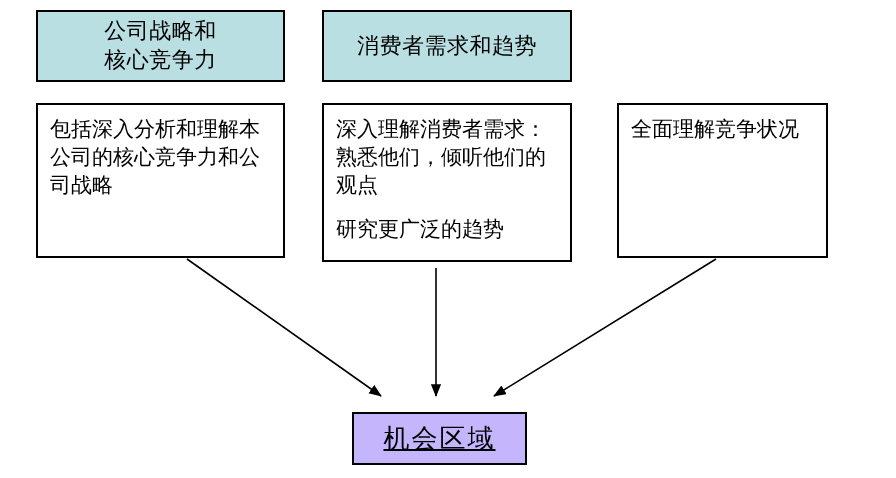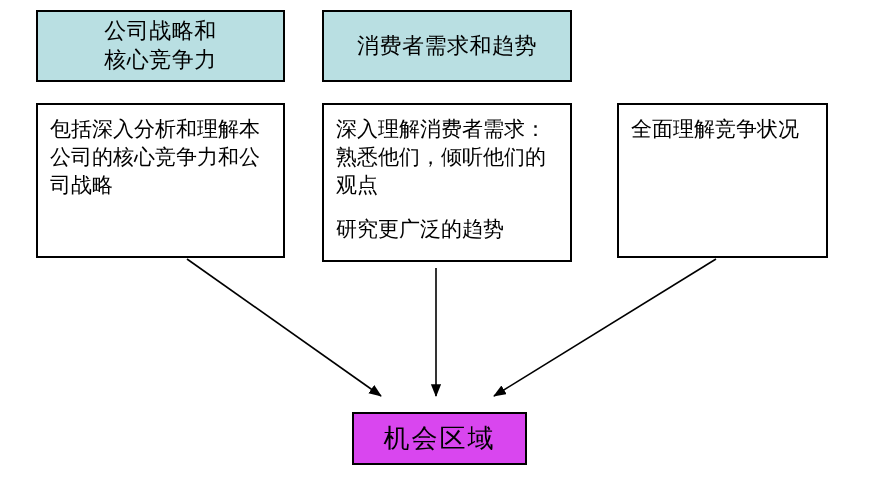--- a/index.html
+++ b/index.html
@@ -41,25 +41,26 @@
     display: flex;
     align-items: center;
     justify-content: center;
     text-align: center;
   }
   .node.body {
     background: #ffffff;
     padding: 10px 10px 6px 12px;
   }
   .node.outcome {
-    background: #d946ef;
+    background: #c4b5fd;
     display: flex;
     align-items: center;
     justify-content: center;
     text-align: center;
+    text-decoration: underline;
   }
   .header-text {
     font-size: 22px;
     line-height: 1.30;
     letter-spacing: 0.5px;
     white-space: pre-line;
   }
   .body-para {
     font-size: 21px;
     line-height: 1.34;

